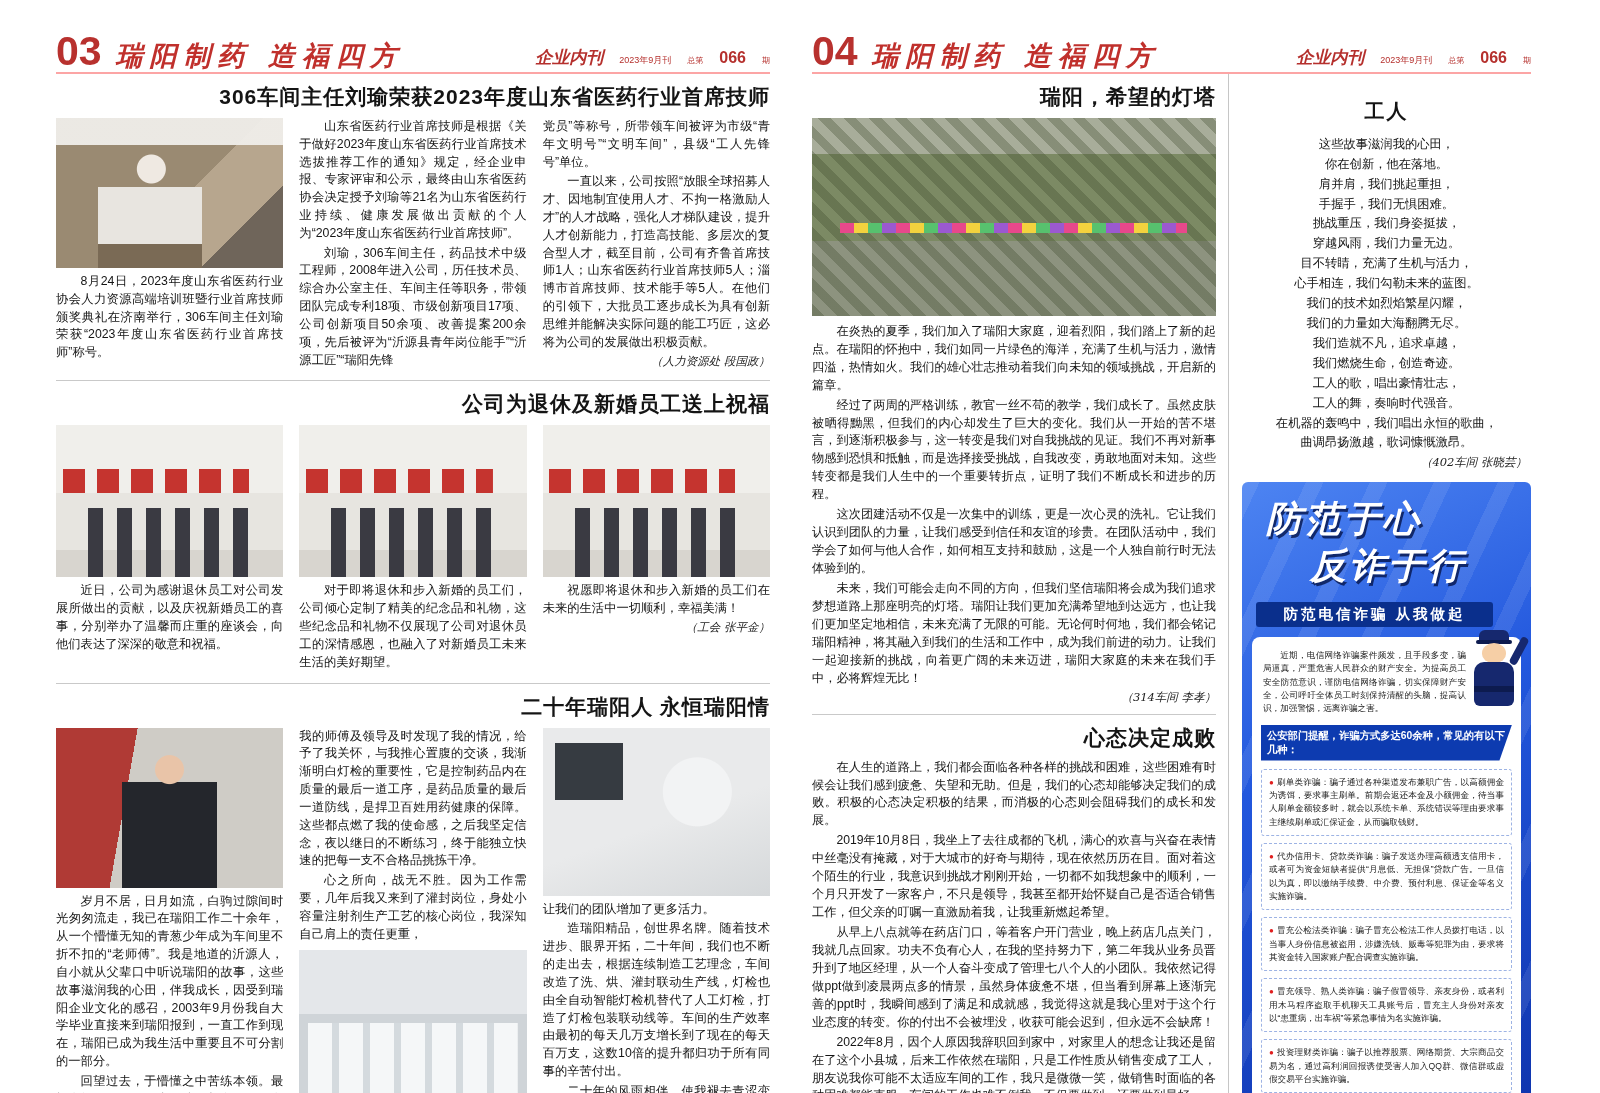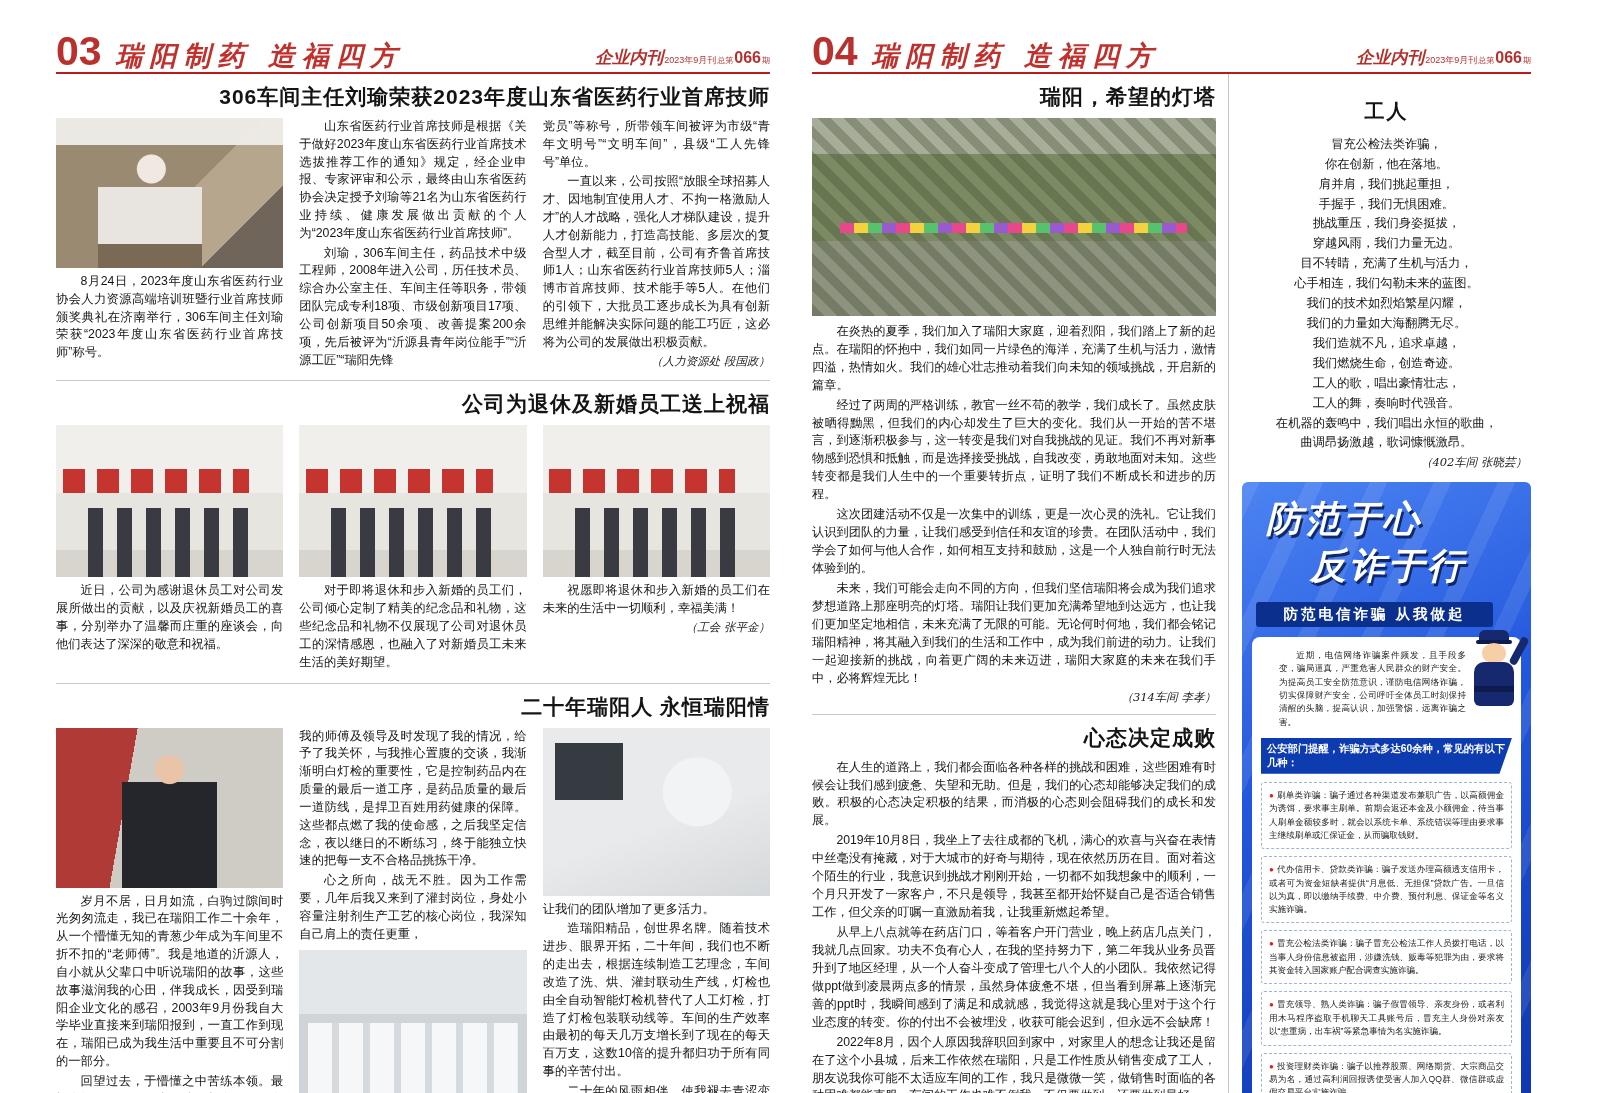--- a/index.html
+++ b/index.html
@@ -7,25 +7,25 @@
   .spread {
     position: relative; width: 1600px; height: 1093px; margin: 0 auto;
     background: #ffffff; overflow: hidden;
     font-family: "Liberation Sans", "DejaVu Sans", sans-serif; color: #141414;
   }
   .page { position: absolute; top: 34px; }
   #page3 { left: 56px;  width: 714px; }
   #page4 { left: 812px; width: 719px; }
 
   
-  .ph { display: flex; align-items: flex-end; border-bottom: 2px solid #b91c1c; padding-bottom: 3px; }
+  .ph { display: flex; align-items: flex-end; border-bottom: 2px solid #fca5a5; padding-bottom: 3px; }
   .ph-no { font-size: 41px; font-weight: bold; color: #b8312e; line-height: .85; }
   .ph-title { font-family: "DejaVu Serif", serif; font-style: italic; font-weight: bold;
     color: #c0302c; font-size: 27px; margin-left: 14px; letter-spacing: 7px; line-height: 1; }
-  .ph-right { margin-left: auto; color: #b5302d; display: flex; align-items: baseline; gap: 1px; white-space: nowrap; }
+  .ph-right { margin-left: auto; color: #b5302d; display: flex; align-items: baseline; gap: 16px; white-space: nowrap; }
   .ph-journal { font-family: "DejaVu Serif", serif; font-style: italic; font-weight: bold; font-size: 17px; }
   .ph-issue { font-size: 9px; }
   .ph-volpre, .ph-volsuf { font-size: 8px; }
   .ph-volnum { font-size: 16px; font-weight: bold; }
 
   
   .article-title { text-align: right; font-weight: bold; font-size: 21px; margin: 9px 0 7px; letter-spacing: 1px; }
   .cols { display: flex; gap: 16px; }
   .col { flex: 1; min-width: 0; }
   .para { font-size: 12.3px; line-height: 1.45; text-align: justify; text-indent: 2em; margin-bottom: 2px; }
@@ -94,21 +94,21 @@
   .slogan { position: relative; color: #fff; font-weight: bold; font-style: italic;
     font-size: 36px; letter-spacing: 3px; line-height: 1.3;
     text-shadow: 2px 3px 0 rgba(8,26,84,.85); }
   .slogan-l1 { padding-left: 14px; }
   .slogan-l2 { padding-left: 58px; }
   .ribbon { position: relative; background: #0a2f8c; color: #fff; font-weight: bold;
     font-size: 14.5px; text-align: center; padding: 3px 0; border-radius: 3px;
     margin: 12px 28px 10px 4px; letter-spacing: 3px; }
   .panel { position: relative; background: #fff; border-radius: 8px; padding: 10px 9px; }
   .panel-intro { font-size: 8.6px; line-height: 1.55; text-align: justify; text-indent: 2em;
-    color: #222; margin: 2px 46px 9px 18px; }
+    color: #222; margin: 2px 46px 9px 2px; }
   .panel-remind { background: #0d3bb0; color: #fff; font-weight: bold; font-size: 10.3px;
     padding: 4px 6px; margin-bottom: 8px; clip-path: polygon(0 0, 100% 0, 95% 100%, 0 100%); }
   .fraud-item { border: 1px dashed #9db3e4; border-radius: 3px; padding: 6px 7px;
     margin-bottom: 7px; font-size: 8.6px; line-height: 1.55; text-align: justify; color: #222; }
   .dot { color: #e01f1f; margin-right: 3px; font-size: 8px; }
   .panel-footer { background: #1a49c9; color: #fff; font-size: 8.6px; line-height: 1.65;
     padding: 8px 9px; border-radius: 6px; text-align: justify; }
 
   
   .police { position: absolute; top: 148px; right: 8px; width: 58px; height: 86px; z-index: 3; }
@@ -243,21 +243,21 @@
           <p class="para">2019年10月8日，我坐上了去往成都的飞机，满心的欢喜与兴奋在表情中丝毫没有掩藏，对于大城市的好奇与期待，现在依然历历在目。面对着这个陌生的行业，我意识到挑战才刚刚开始，一切都不如我想象中的顺利，一个月只开发了一家客户，不只是领导，我甚至都开始怀疑自己是否适合销售工作，但父亲的叮嘱一直激励着我，让我重新燃起希望。</p>
           <p class="para">从早上八点就等在药店门口，等着客户开门营业，晚上药店几点关门，我就几点回家。功夫不负有心人，在我的坚持努力下，第二年我从业务员晋升到了地区经理，从一个人奋斗变成了管理七八个人的小团队。我依然记得做ppt做到凌晨两点多的情景，虽然身体疲惫不堪，但当看到屏幕上逐渐完善的ppt时，我瞬间感到了满足和成就感，我觉得这就是我心里对于这个行业态度的转变。你的付出不会被埋没，收获可能会迟到，但永远不会缺席！</p>
           <p class="para">2022年8月，因个人原因我辞职回到家中，对家里人的想念让我还是留在了这个小县城，后来工作依然在瑞阳，只是工作性质从销售变成了工人，朋友说我你可能不太适应车间的工作，我只是微微一笑，做销售时面临的各种困难都能克服，车间的工作也难不倒我，不仅要做到，还要做到最好。</p>
 
         </div>
       </div>
 
       <div class="p4-side">
         <div>
           <div class="poem-title">工人</div>
-          <div class="poem-line">冒充公检法类诈骗，</div>
+          <div class="poem-line">这些故事滋润我的心田，</div>
           <div class="poem-line">你在创新，他在落地。</div>
           <div class="poem-line">肩并肩，我们挑起重担，</div>
           <div class="poem-line">手握手，我们无惧困难。</div>
           <div class="poem-line">挑战重压，我们身姿挺拔，</div>
           <div class="poem-line">穿越风雨，我们力量无边。</div>
           <div class="poem-line">目不转睛，充满了生机与活力，</div>
           <div class="poem-line">心手相连，我们勾勒未来的蓝图。</div>
           <div class="poem-line">我们的技术如烈焰繁星闪耀，</div>
           <div class="poem-line">我们的力量如大海翻腾无尽。</div>
           <div class="poem-line">我们造就不凡，追求卓越，</div>

